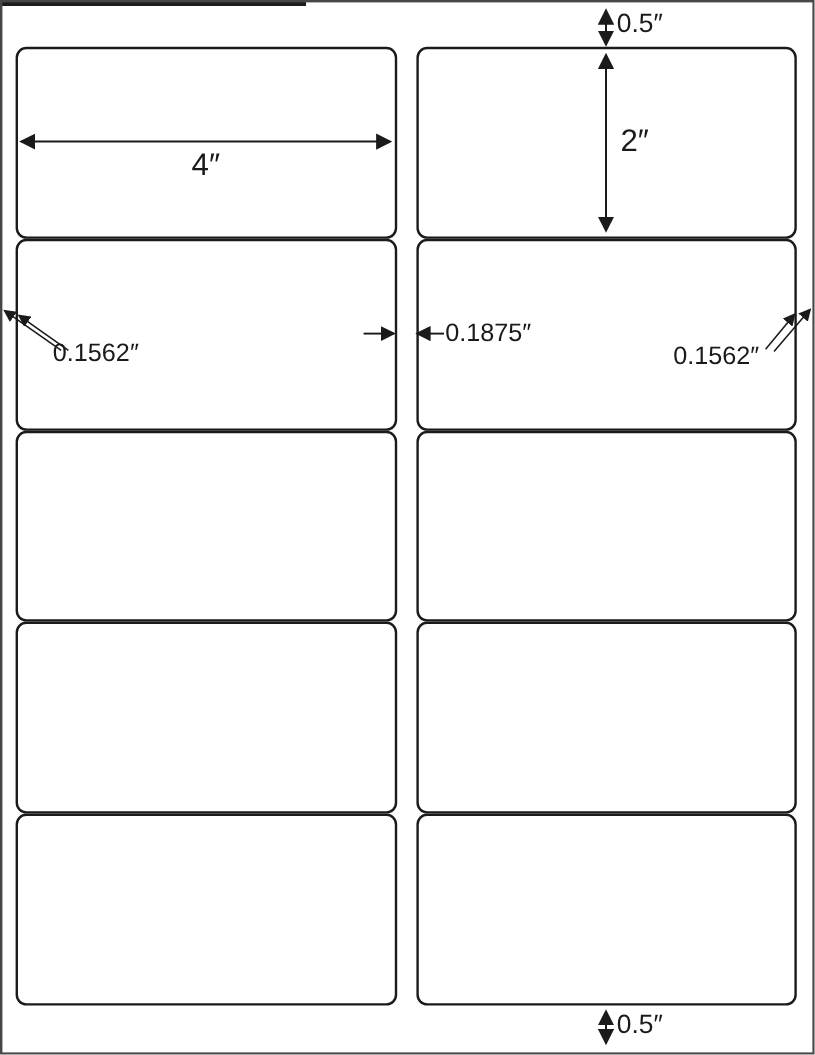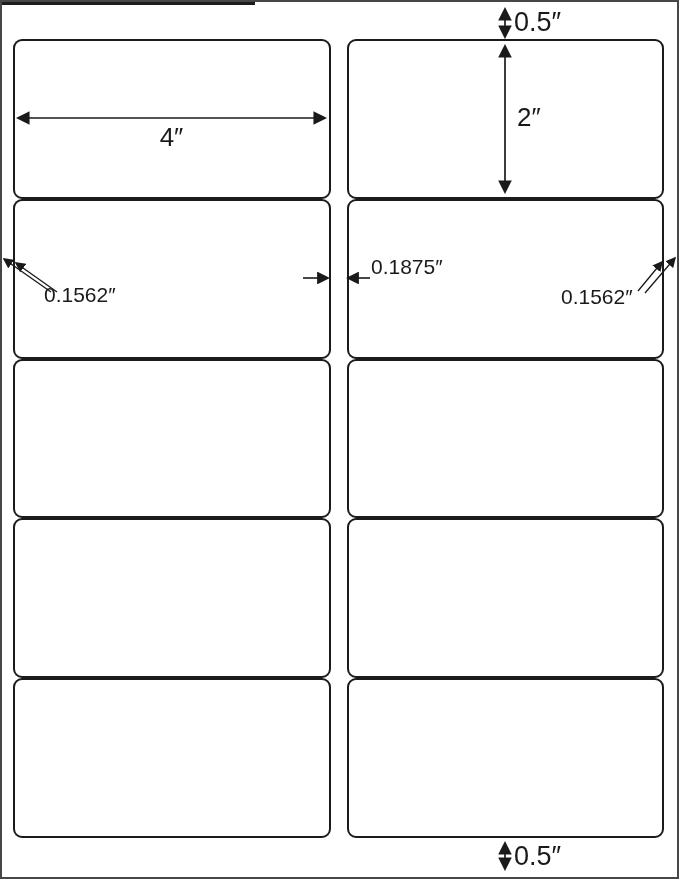--- a/index.html
+++ b/index.html
@@ -52,27 +52,27 @@
   }
   svg.dims line { stroke: #1a1a1a; }
   
   .dim {
     position: absolute;
     white-space: nowrap;
     color: #1a1a1a;
     line-height: 1;
   }
   .dim-big   { font-size: 26px; }
-  .dim-med   { font-size: 27px; }
+  .dim-med   { font-size: 22px; }
   .dim-small { font-size: 21px; }
   .dim-top    { left: 514px; top: 9px;   }
   .dim-height { left: 517px; top: 104px; }
   .dim-width  { left: 13px;  top: 124px; width: 317px; text-align: center; }
   .dim-left   { left: 44px;  top: 284px; }
-  .dim-gap    { left: 371px; top: 256px; }
+  .dim-gap    { left: 371px; top: 267px; }
   .dim-right  { left: 561px; top: 286px; }
   .dim-bottom { left: 514px; top: 843px; }
 </style>
 </head>
 <body>
 
 <div id="app">
 
   <div class="labels">
     <div class="label-cell"></div>

